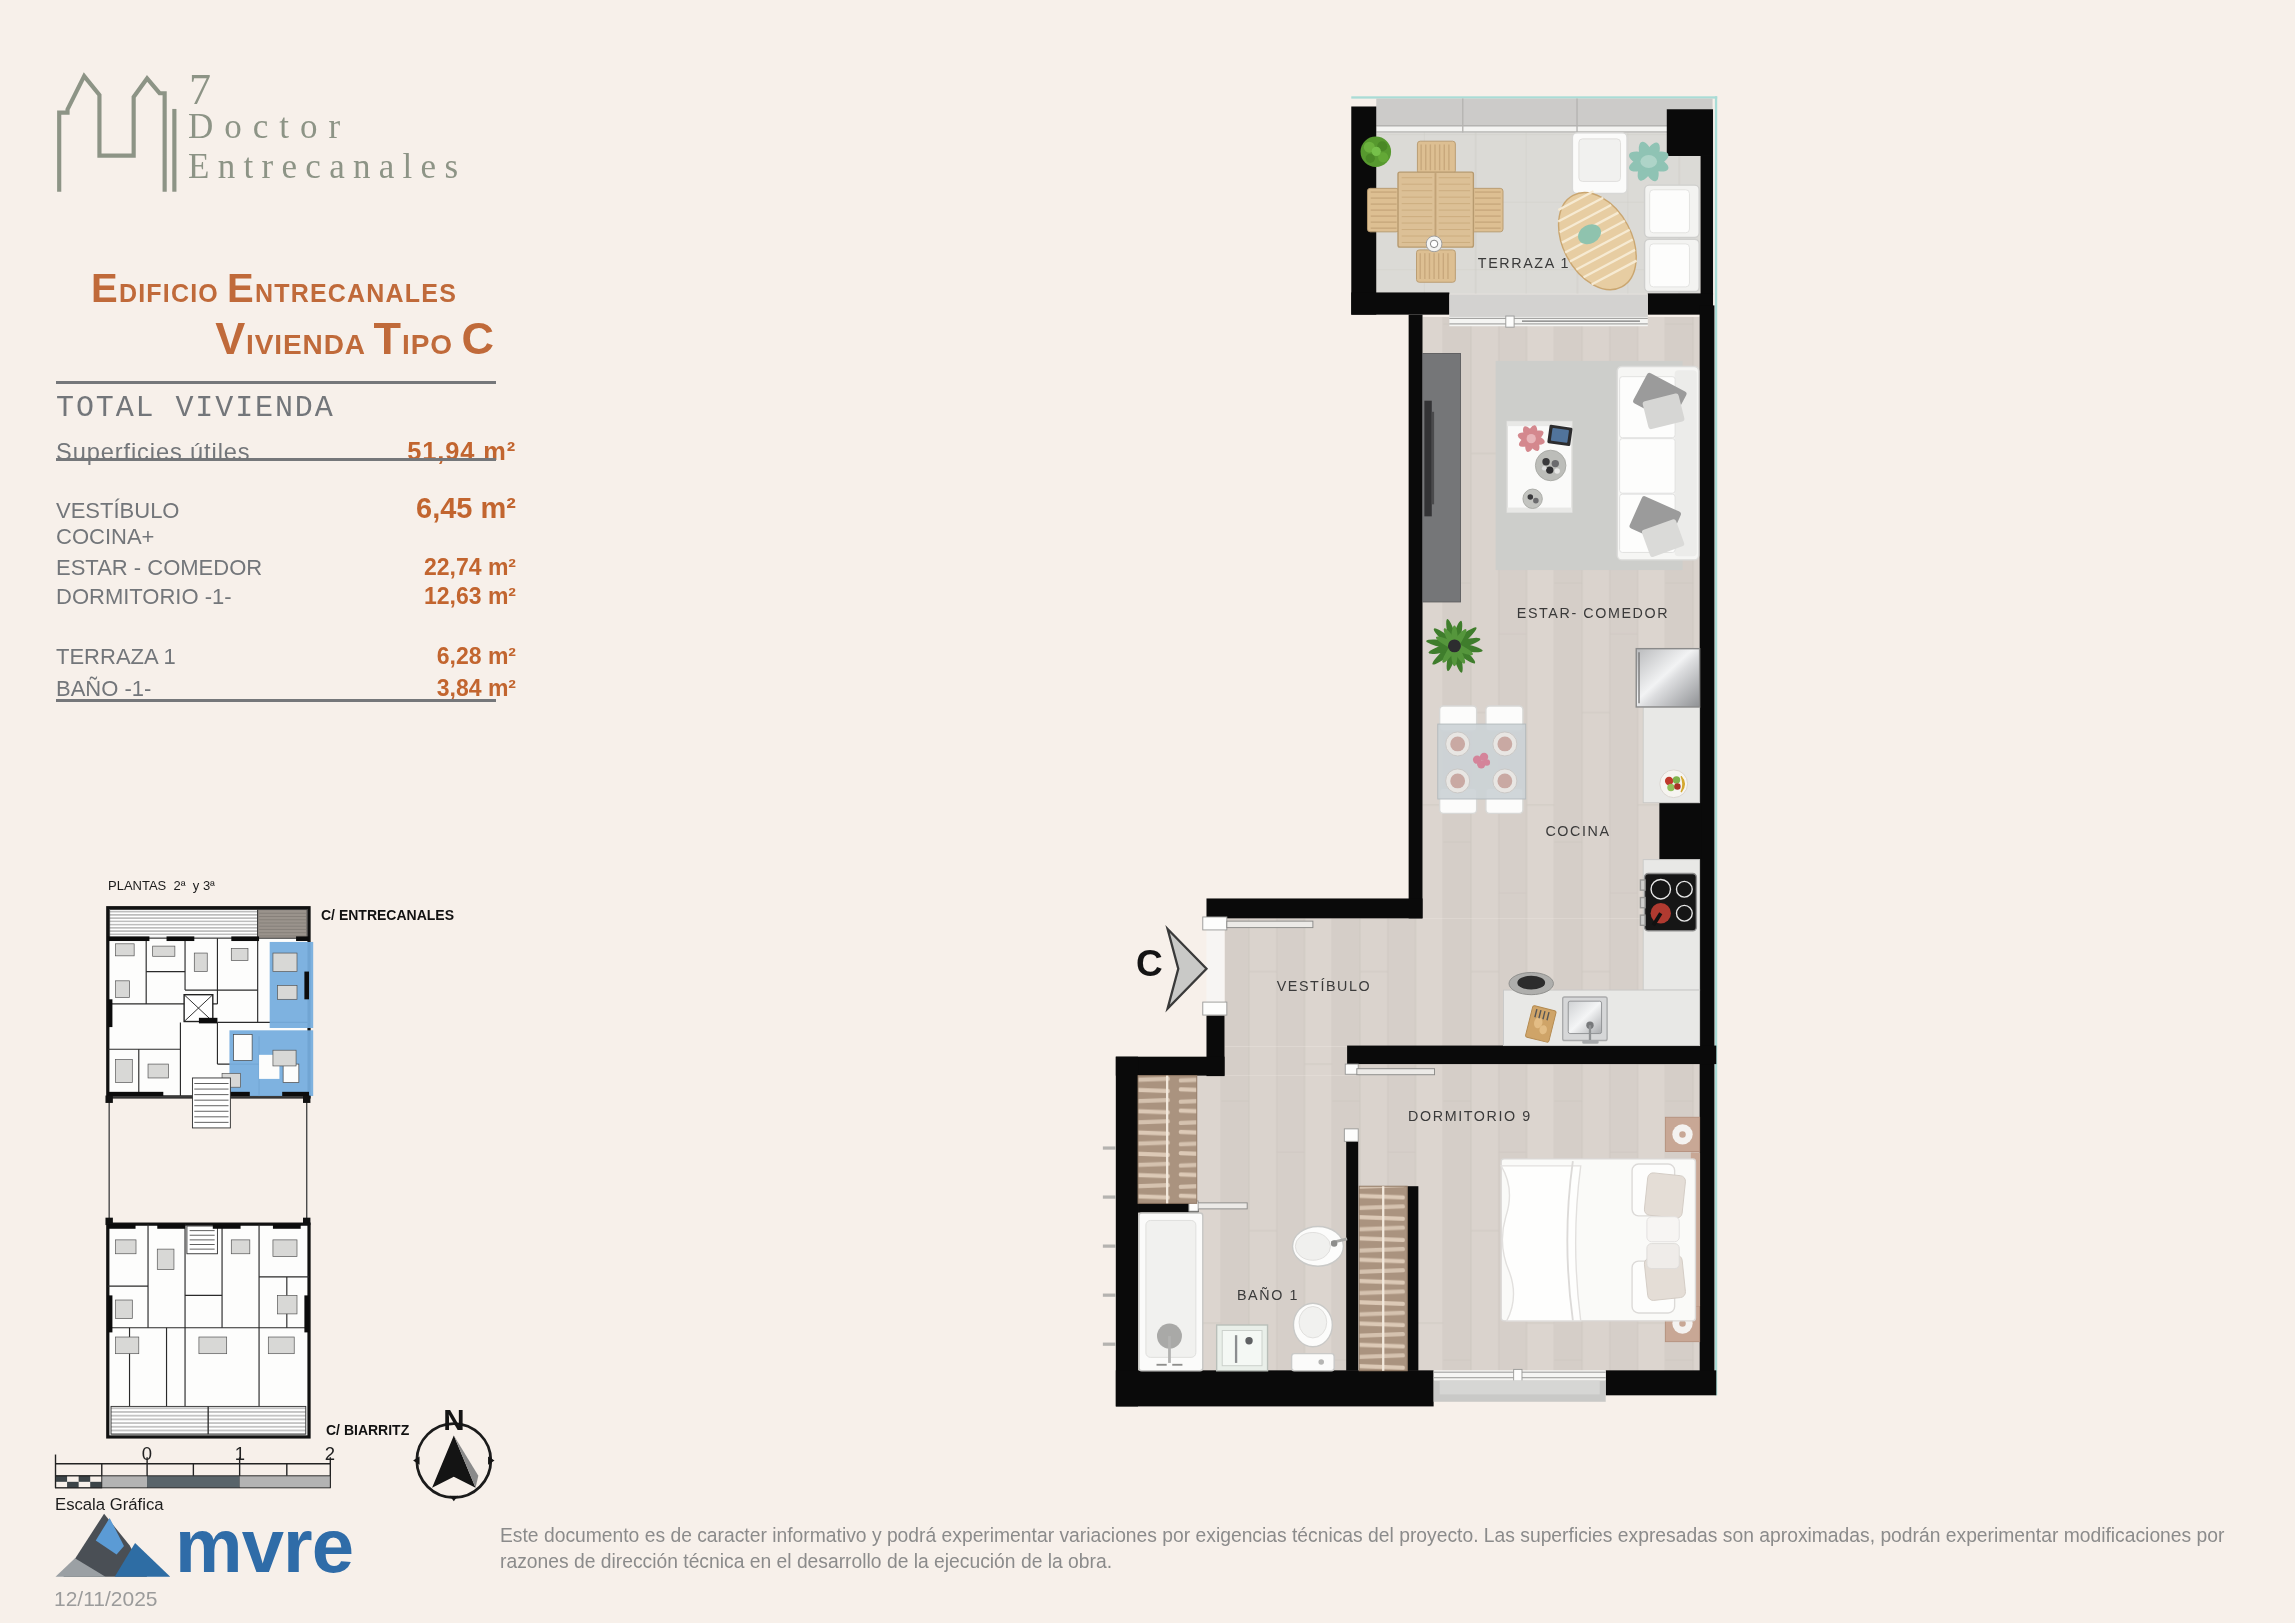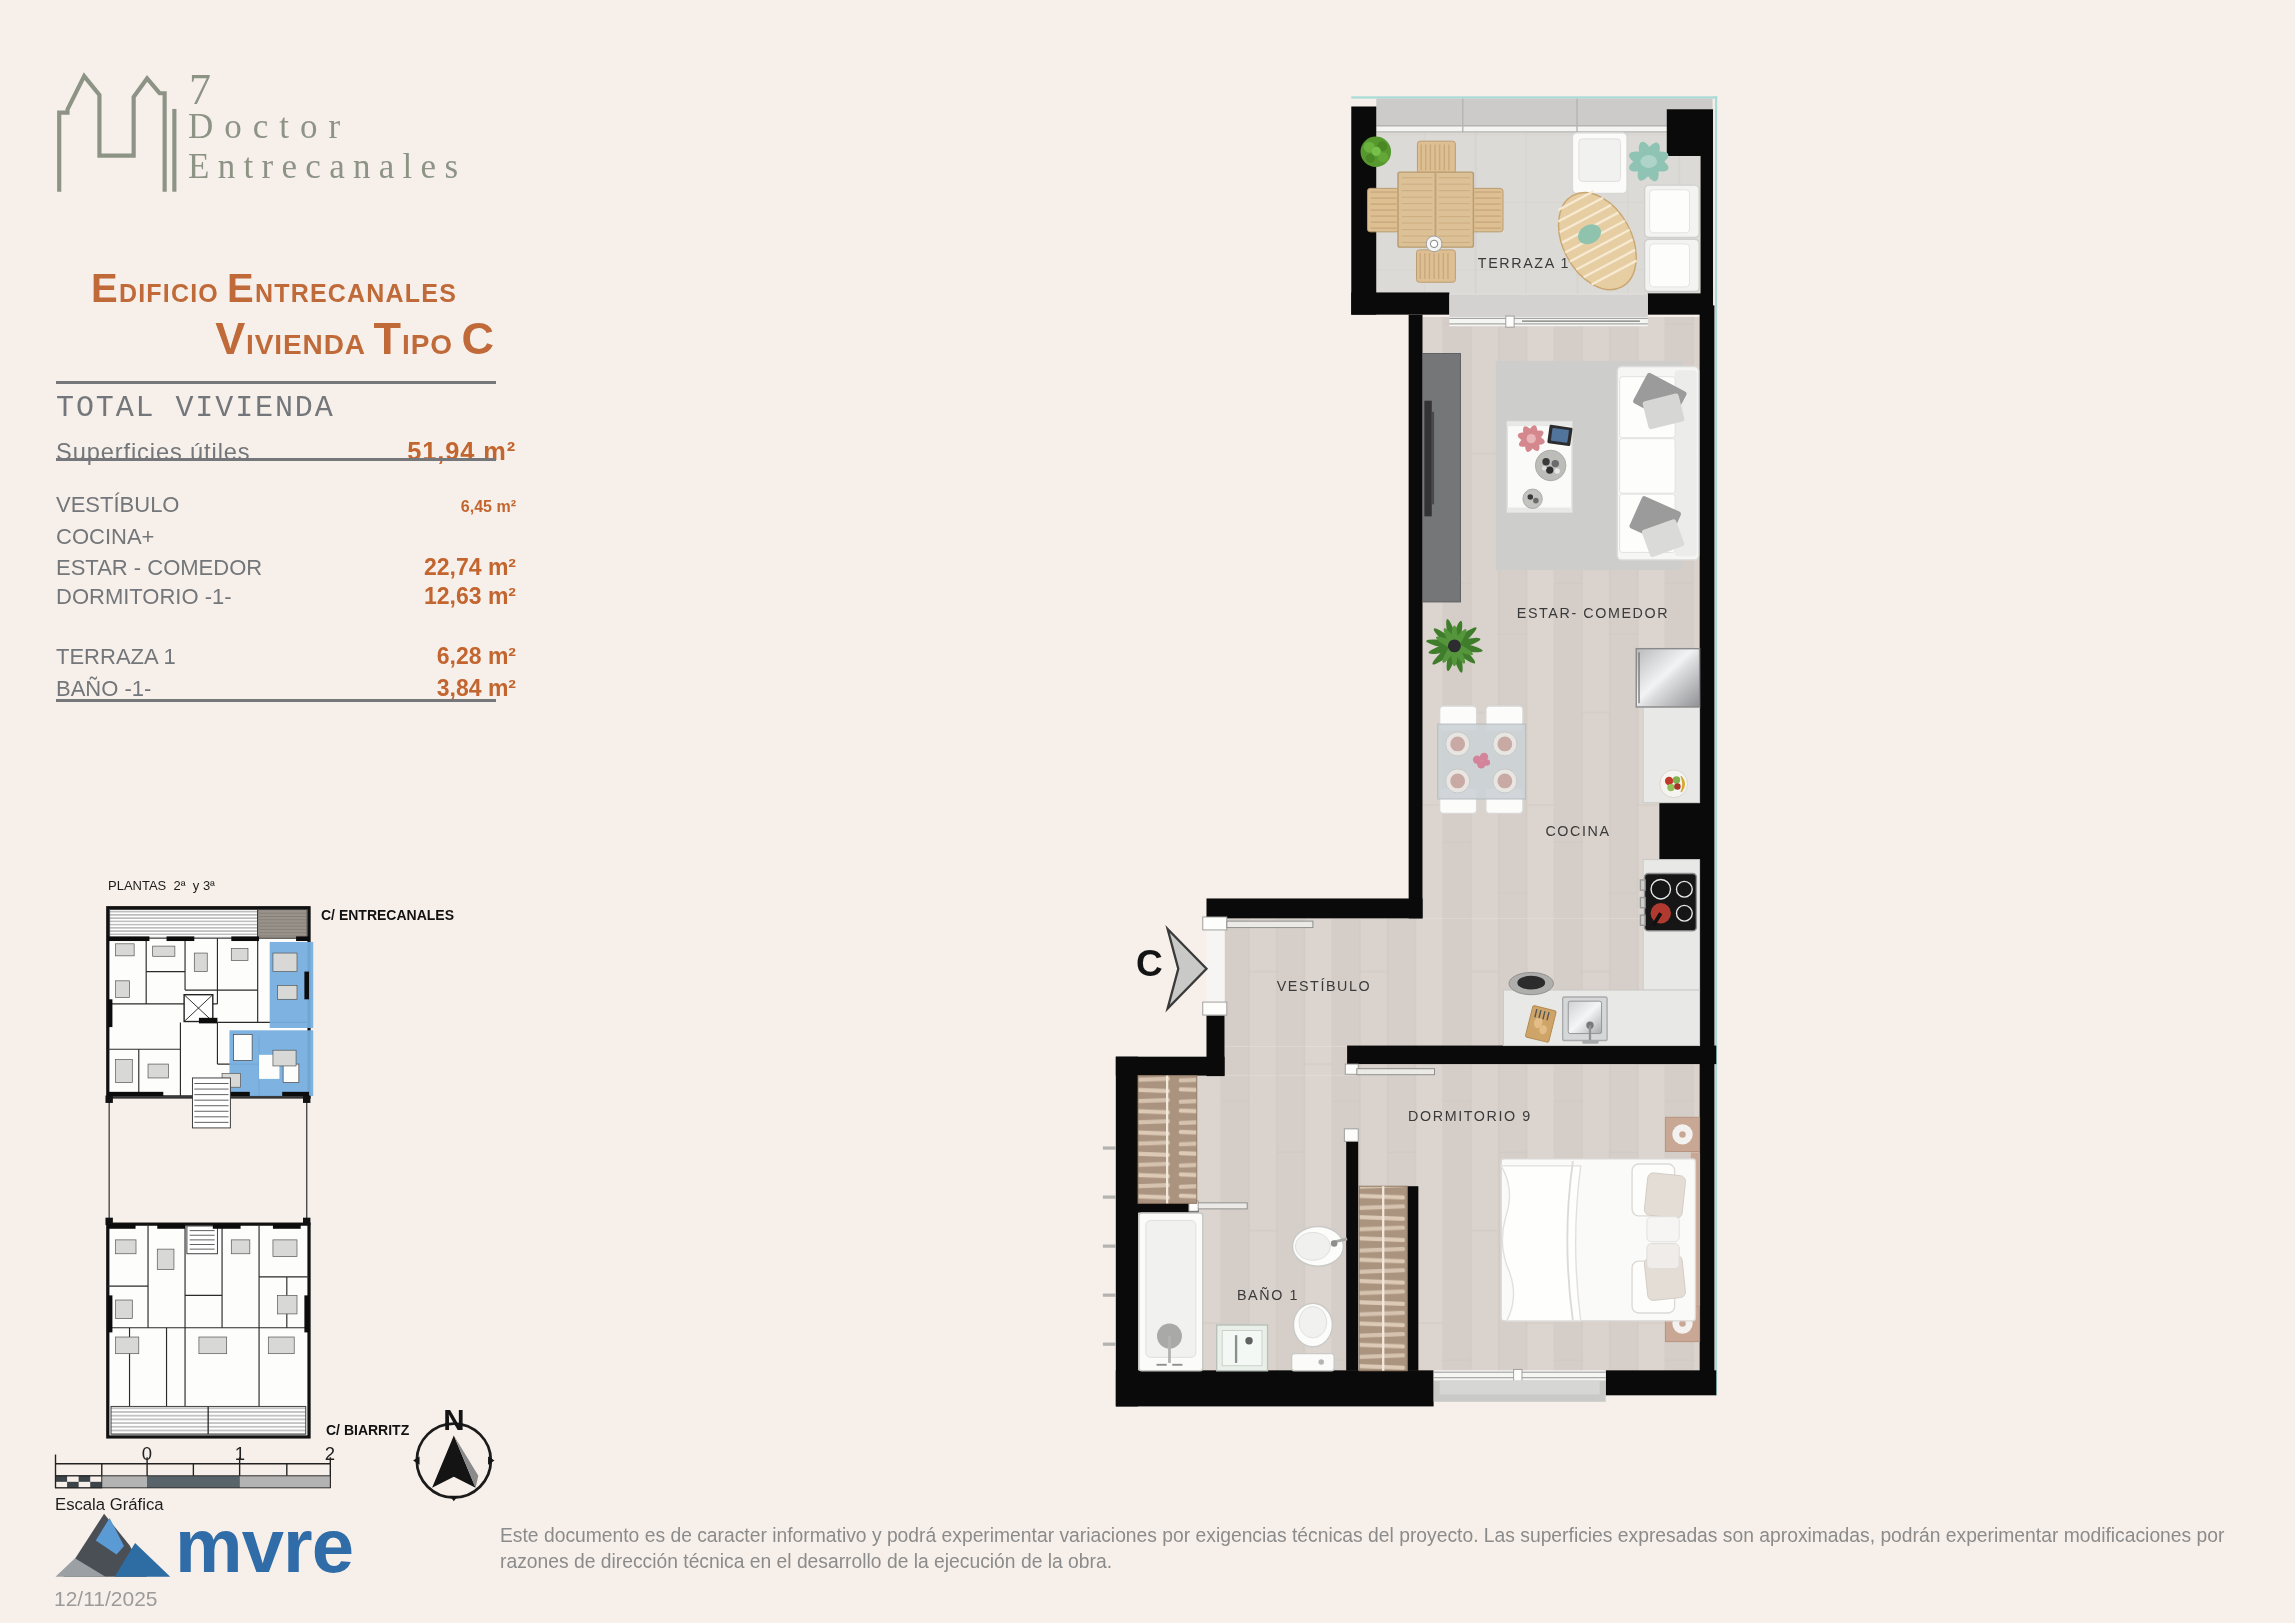--- a/index.html
+++ b/index.html
@@ -24,21 +24,21 @@
 </g>
 </svg>
 
 <div class="hd" style="left:59px;top:266px;font-size:25px;letter-spacing:1.2px;margin-left:32px;"><span style="font-size:40px;">E</span>DIFICIO <span style="font-size:40px;">E</span>NTRECANALES</div>
 <div class="hd" style="left:59px;top:313px;width:436px;text-align:right;font-size:28px;letter-spacing:0.9px;"><span style="font-size:45px;">V</span>IVIENDA <span style="font-size:45px;">T</span>IPO <span style="font-size:45px;">C</span></div>
 
 <div class="hr" style="top:381px;"></div>
 <div class="row" style="top:391px;font-size:30px;letter-spacing:1.9px;font-family:Liberation Mono, monospace;">TOTAL VIVIENDA</div>
 <div class="row" style="top:425px;font-size:23.6px;letter-spacing:0.9px;">Superficies útiles <span class="or" style="font-size:25.4px;margin-top:12px;">51,94 m²</span></div>
 <div class="hr" style="top:458px;"></div>
-<div class="row" style="top:492px;font-size:22px;">VESTÍBULO <span class="or" style="font-size:16px;margin-left:30px;">6,45 m²</span></div>
+<div class="row" style="top:492px;font-size:22px;">VESTÍBULO <span class="or" style="font-size:29px;margin-left:30px;">6,45 m²</span></div>
 <div class="row" style="top:524px;font-size:22px;">COCINA+</div>
 <div class="row" style="top:554px;font-size:22px;">ESTAR - COMEDOR <span class="or" style="font-size:23px;">22,74 m²</span></div>
 <div class="row" style="top:583px;font-size:22px;">DORMITORIO -1- <span class="or" style="font-size:23px;">12,63 m²</span></div>
 <div class="row" style="top:629px;font-size:22px;margin-top:46px;">BAÑO -1- <span class="or" style="font-size:23px;">3,84 m²</span></div>
 <div class="row" style="top:643px;font-size:22px;">TERRAZA 1 <span class="or" style="font-size:23px;">6,28 m²</span></div>
 <div class="hr" style="top:699px;"></div>
 
 <div class="abs" style="left:108px;top:878px;font-size:13px;color:#1c1c1c;">PLANTAS&nbsp; 2ª&nbsp; y 3ª</div>
 <div class="abs" style="left:108px;top:947px;font-size:10px;color:#555;">CALLE ENTRE</div>
 <div class="abs" style="left:321px;top:907px;font-size:14px;font-weight:bold;color:#111;">C/ ENTRECANALES</div>

